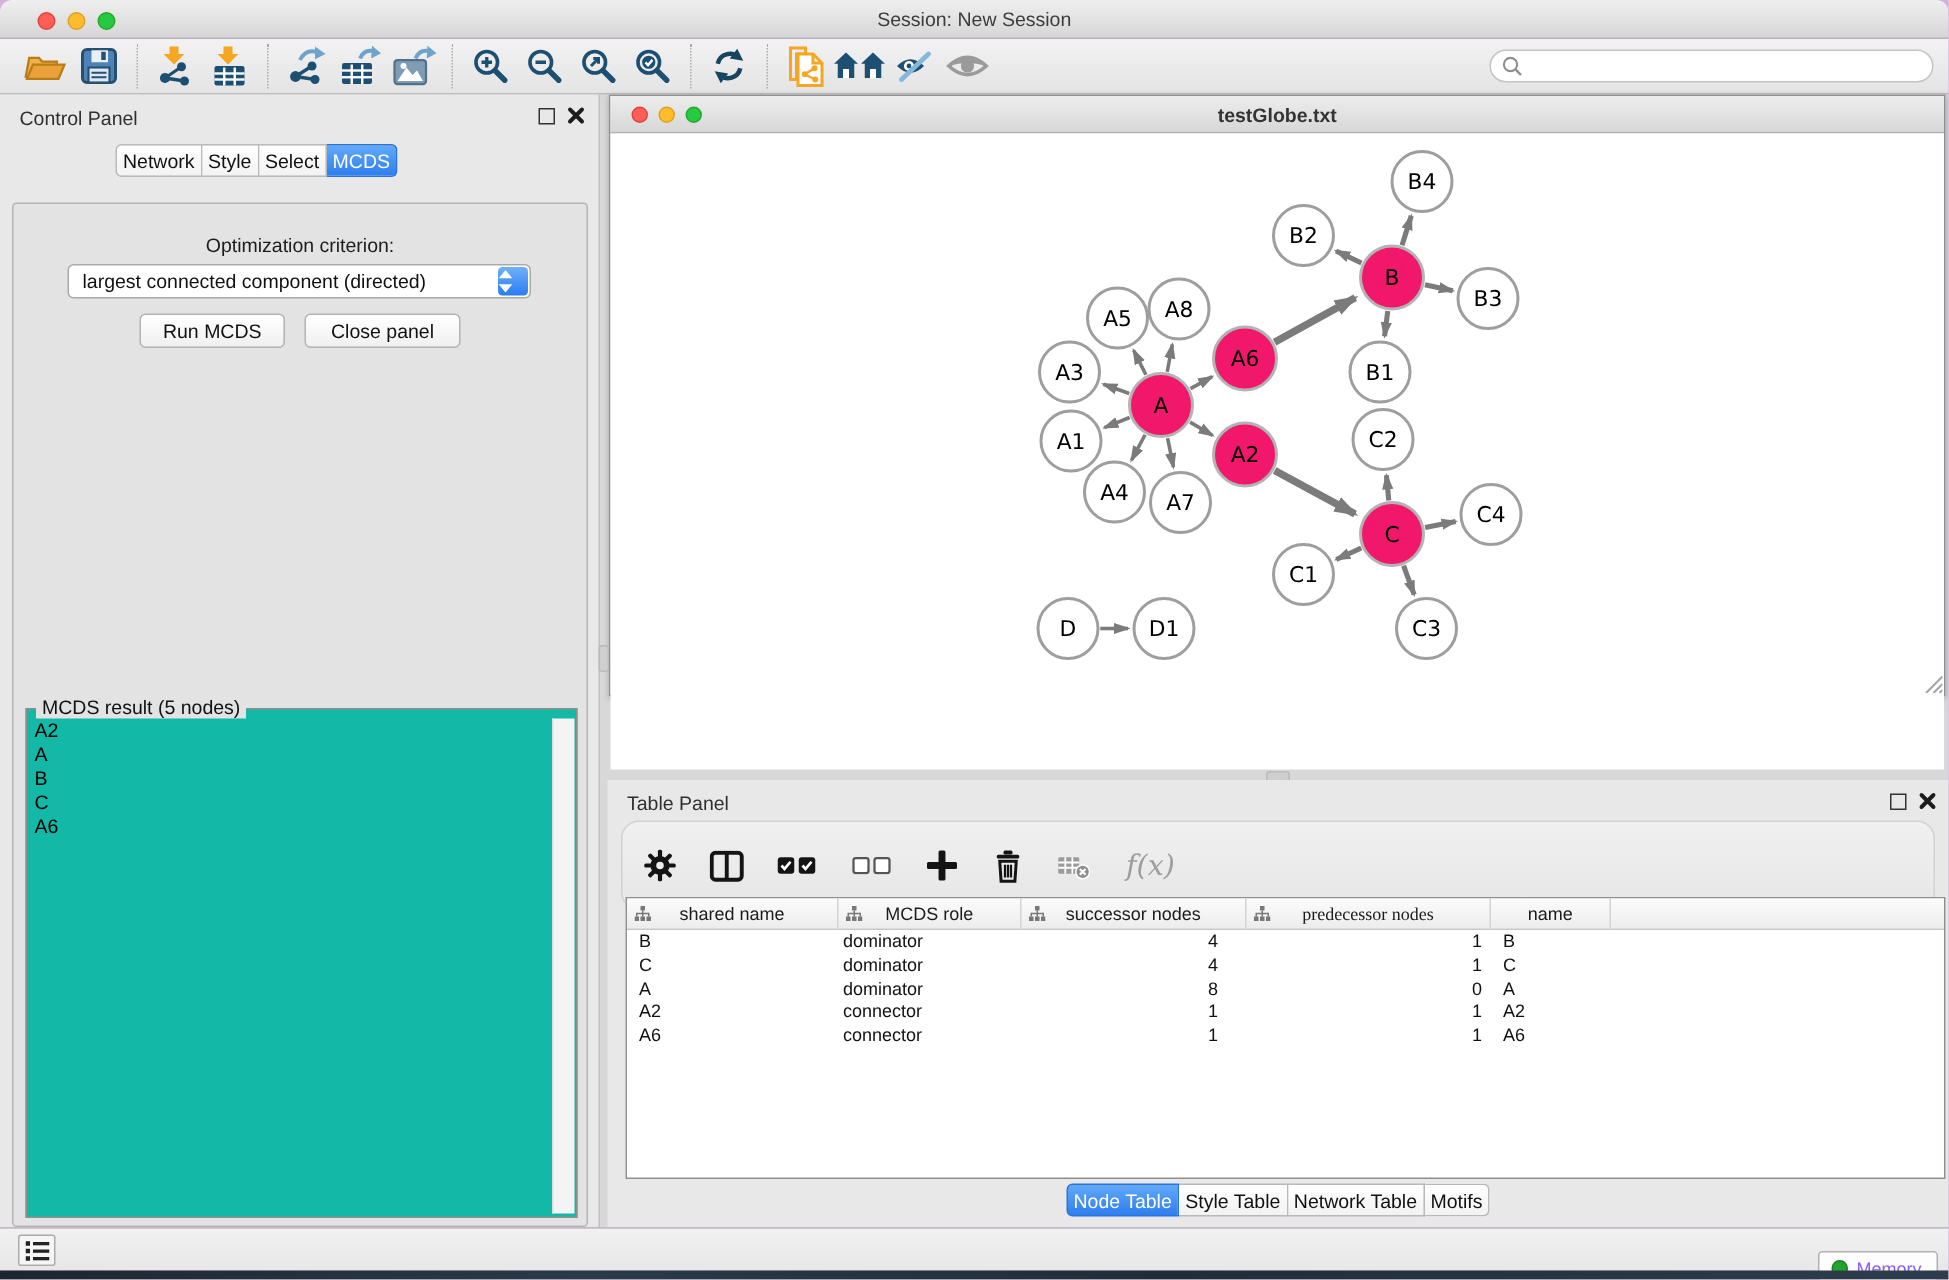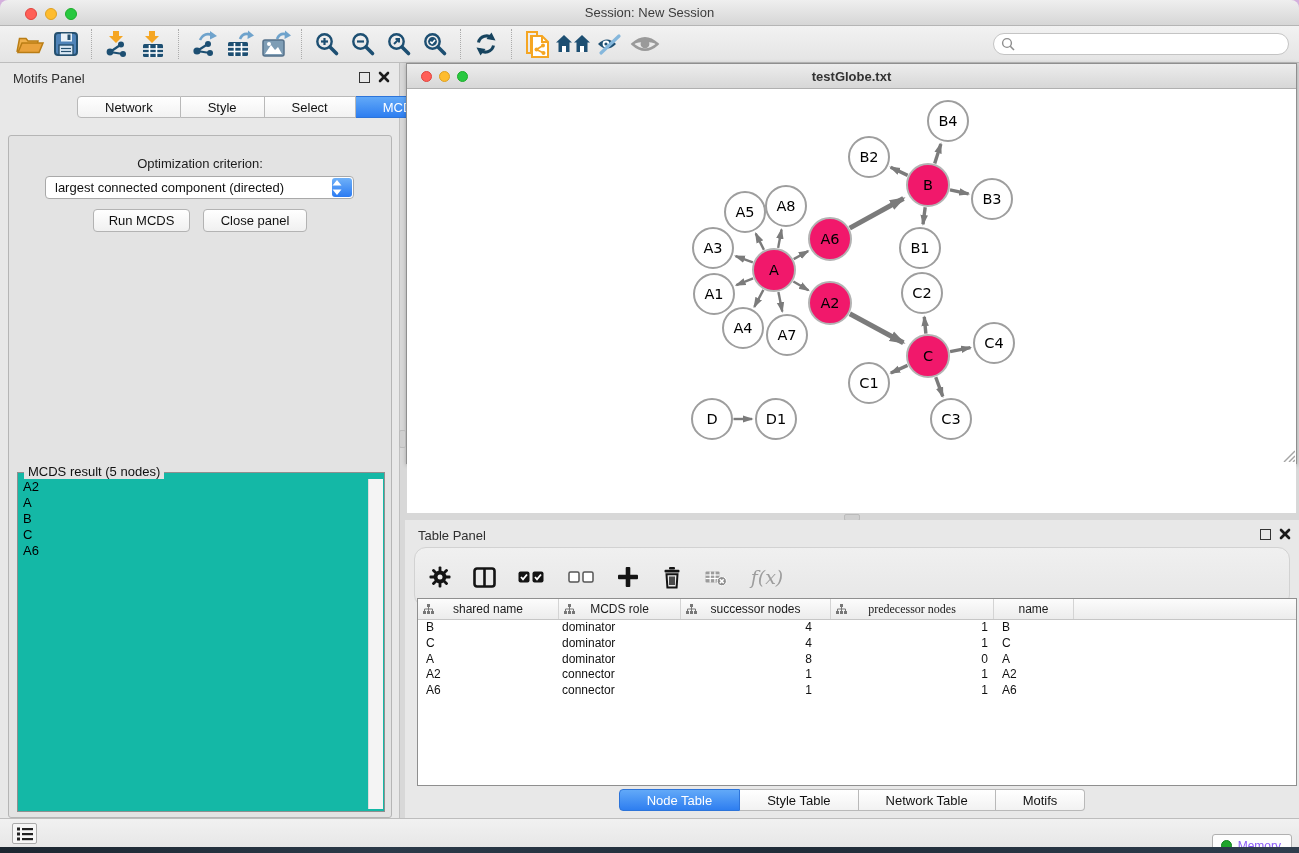--- a/index.html
+++ b/index.html
@@ -27,21 +27,21 @@
 
   
   .workspace { position:absolute; left:0; top:63px; width:1299px; height:755px; background:#d8d8d8; }
   .control-panel { position:absolute; left:0; top:0; width:400px; height:755px; background:#e8e8e8; border-right:1px solid #c0c0c0; }
   .panel-header { position:absolute; left:0; top:0; width:100%; height:30px; }
   .panel-header .ptitle { position:absolute; left:13px; top:8px; font-size:13px; color:#2f2f2f; }
   .float-btn { position:absolute; top:9px; width:11px; height:11px; border:1.6px solid #333; }
   .close-btn { position:absolute; top:7px; width:14px; height:14px; }
 
   .seg-row { position:absolute; display:flex; }
-  .seg { height:22px; line-height:21px; padding:0 27px; background:linear-gradient(#ffffff,#f2f2f2);
+  .seg { height:22px; line-height:21px; padding:0 4px; background:linear-gradient(#ffffff,#f2f2f2);
     border:1px solid #b9b9b9; border-left:none; font-size:13px; color:#111; text-align:center; }
   .seg:first-child { border-left:1px solid #b9b9b9; border-radius:4px 0 0 4px; }
   .seg:last-child { border-radius:0 4px 4px 0; }
   .seg.active { background:linear-gradient(#62a9f8,#2e7ef0); color:#fff; border-color:#2d74d9; }
 
   .cp-inner { position:absolute; left:8px; top:54px; width:384px; height:683px;
     background:#e3e3e3; border:1px solid #b5b5b5; border-radius:3px;margin-top:18px; }
   .opt-label { position:absolute; left:0; width:100%; top:20px; text-align:center; font-size:13px; color:#1c1c1c; }
   .dropdown { position:absolute; left:36px; top:40px; width:309px; height:23px; background:#fff;
     border:1px solid #a9a9a9; border-radius:4px; font-size:13px; line-height:21px; padding-left:9px; color:#111; }
@@ -292,21 +292,21 @@
       <line x1="9.3" y1="9.3" x2="13" y2="13" stroke="#8e8e8e" stroke-width="1.6"></line>
     </svg>
     <input type="text" value="" placeholder="" style="">
   </div>
 </div>
 
 <div class="workspace">
 
   <div class="control-panel">
     <div class="panel-header">
-      <div class="ptitle">Motifs Panel</div>
+      <div class="ptitle">Control Panel</div>
       <div class="float-btn" style="left:359px"></div>
       <svg class="close-btn" style="left:377px" viewBox="0 0 14 14">
         <g stroke="#1c1c1c" stroke-width="2.6" stroke-linecap="round">
             <line x1="3" y1="3" x2="11" y2="11"></line>
             <line x1="11" y1="3" x2="3" y2="11"></line>
           </g>
       </svg>
     </div>
     <div class="seg-row" style="left:77px; top:33px;" id="cp-tabs">
         <div class="seg">Network</div>

